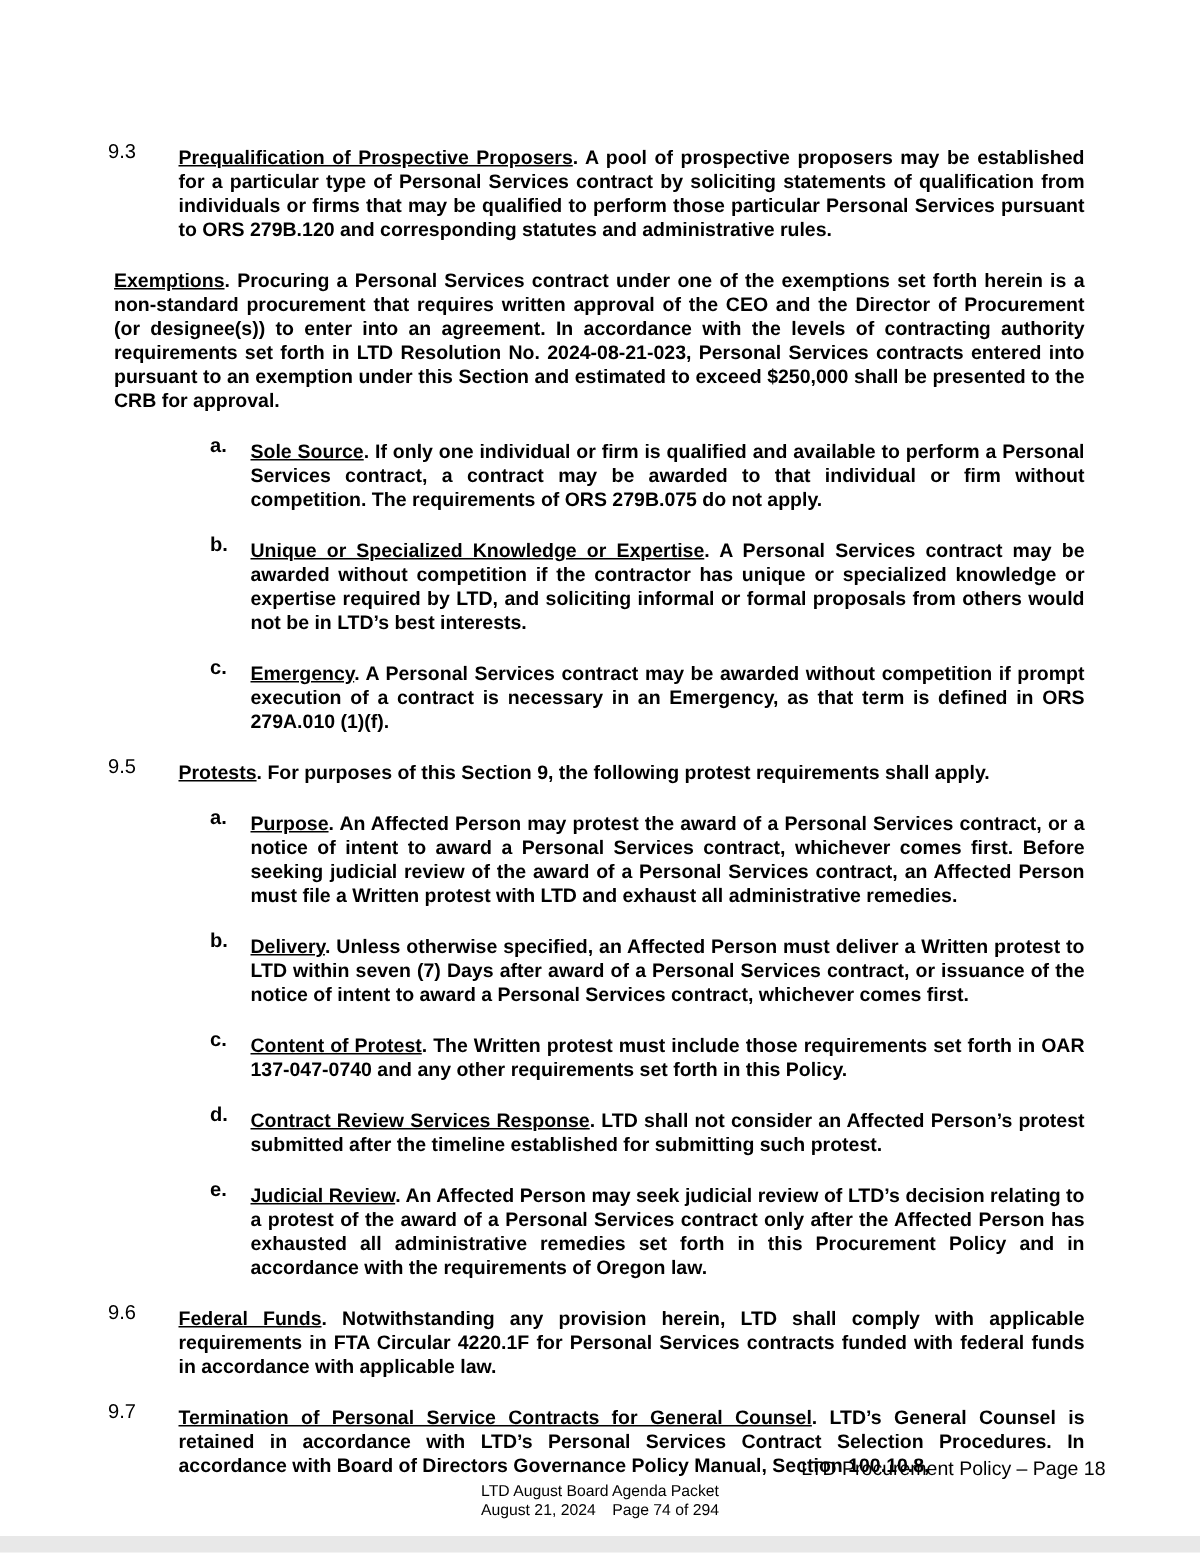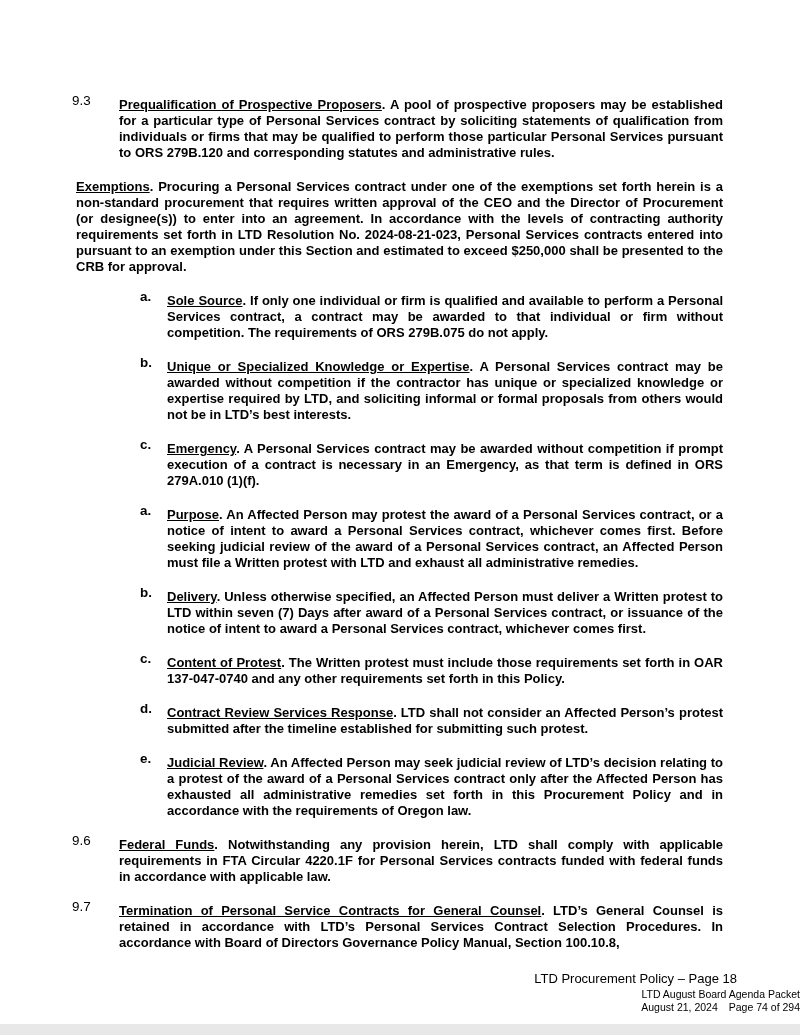--- a/index.html
+++ b/index.html
@@ -55,21 +55,21 @@
     justify-content: flex-end;
     font-size: 13px;
     line-height: 15px;
     font-weight: 400;
   }
   .footer-center {
     position: absolute;
     left: 0;
     top: 988px;
     width: 100%;
-    text-align: right;
+    text-align: center;
     font-size: 10.5px;
     line-height: 12.5px;
     font-weight: 400;
   }
   .footer-center .line2 span + span { margin-left: 11px; }
 </style>
 </head>
 <body>
 
 <div class="page">
@@ -94,20 +94,24 @@
         <span class="letter">b.</span>
         <p class="para"><span class="hd">Unique or Specialized Knowledge or Expertise</span><span>. A Personal Services contract may be awarded without competition if the contractor has unique or specialized knowledge or expertise required by LTD, and soliciting informal or formal proposals from others would not be in LTD’s best interests.</span></p>
       </div>
       <div class="sub">
         <span class="letter">c.</span>
         <p class="para"><span class="hd">Emergency</span><span>. A Personal Services contract may be awarded without competition if prompt execution of a contract is necessary in an Emergency, as that term is defined in ORS 279A.010 (1)(f).</span></p>
       </div>
     </div>
 
     <div class="section">
+      <div class="row">
+        <span class="num">9.5</span>
+        <p class="para"><span class="hd">Protests</span><span>. For purposes of this Section 9, the following protest requirements shall apply.</span></p>
+      </div>
       <div class="sub">
         <span class="letter">a.</span>
         <p class="para"><span class="hd">Purpose</span><span>. An Affected Person may protest the award of a Personal Services contract, or a notice of intent to award a Personal Services contract, whichever comes first. Before seeking judicial review of the award of a Personal Services contract, an Affected Person must file a Written protest with LTD and exhaust all administrative remedies.</span></p>
       </div>
       <div class="sub">
         <span class="letter">b.</span>
         <p class="para"><span class="hd">Delivery</span><span>. Unless otherwise specified, an Affected Person must deliver a Written protest to LTD within seven (7) Days after award of a Personal Services contract, or issuance of the notice of intent to award a Personal Services contract, whichever comes first.</span></p>
       </div>
       <div class="sub">
         <span class="letter">c.</span>

